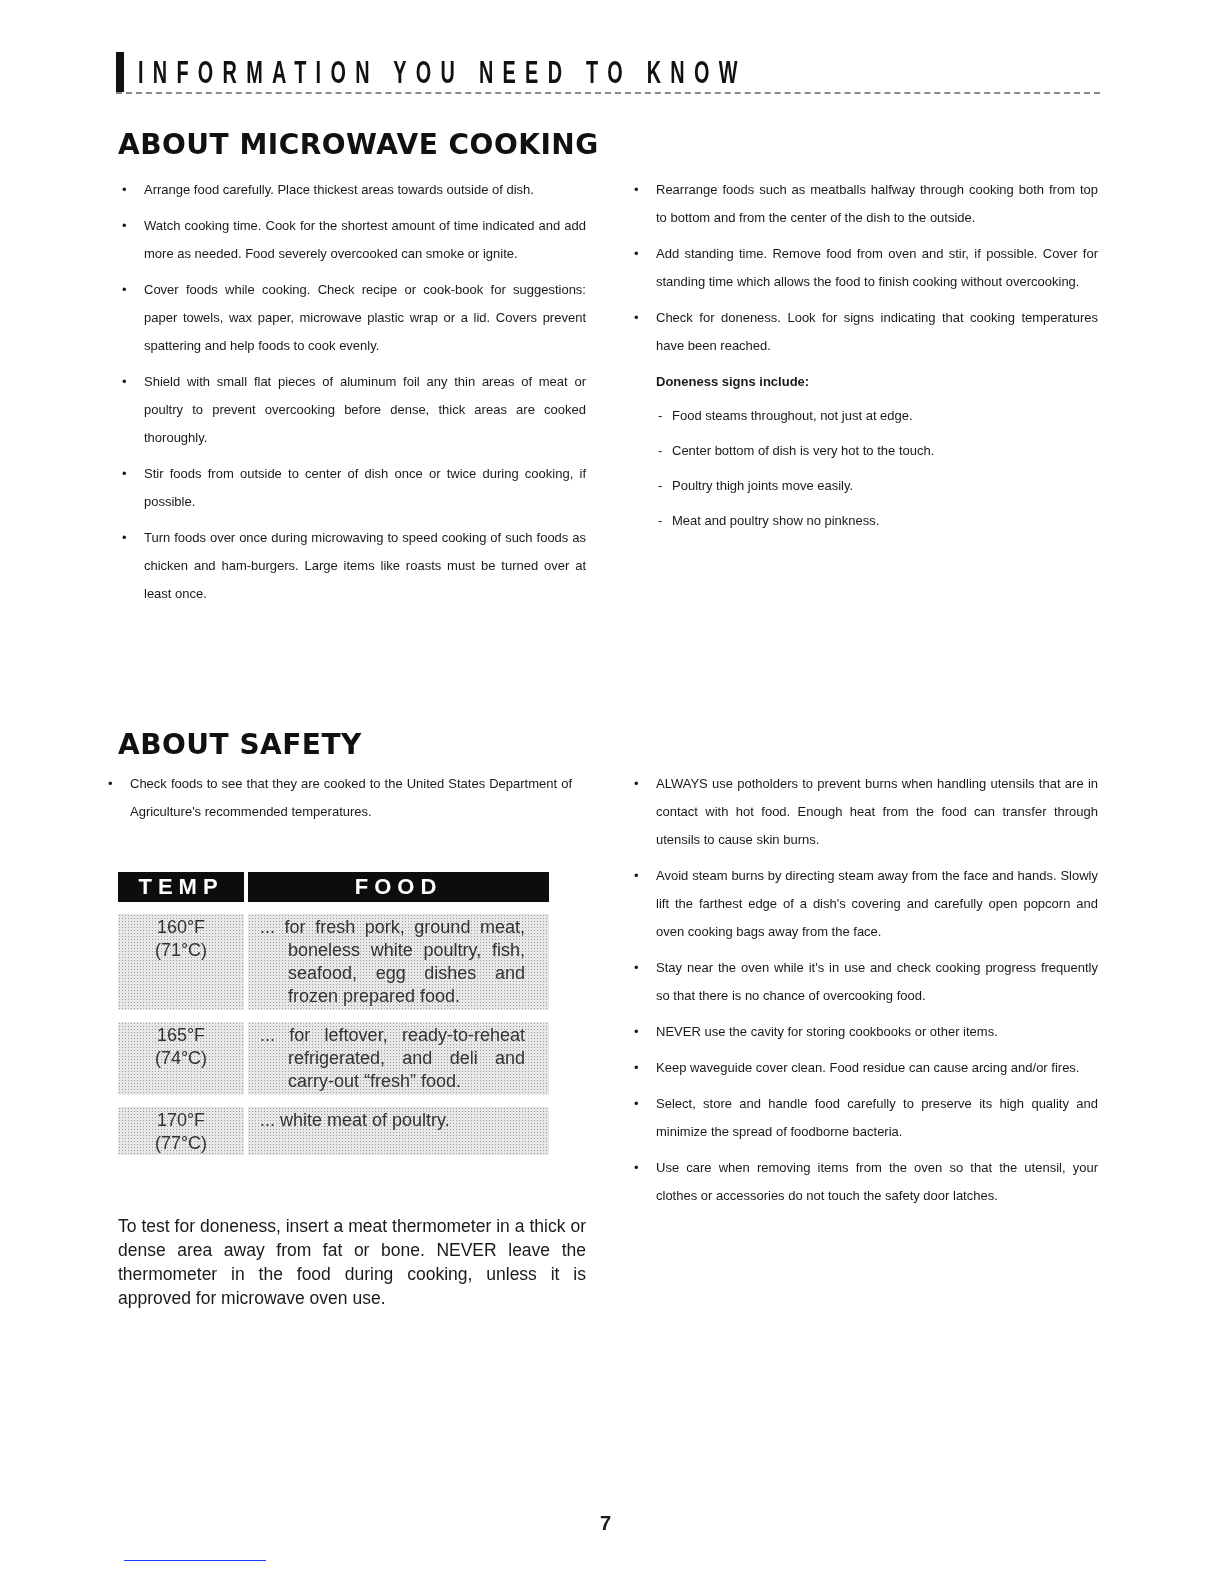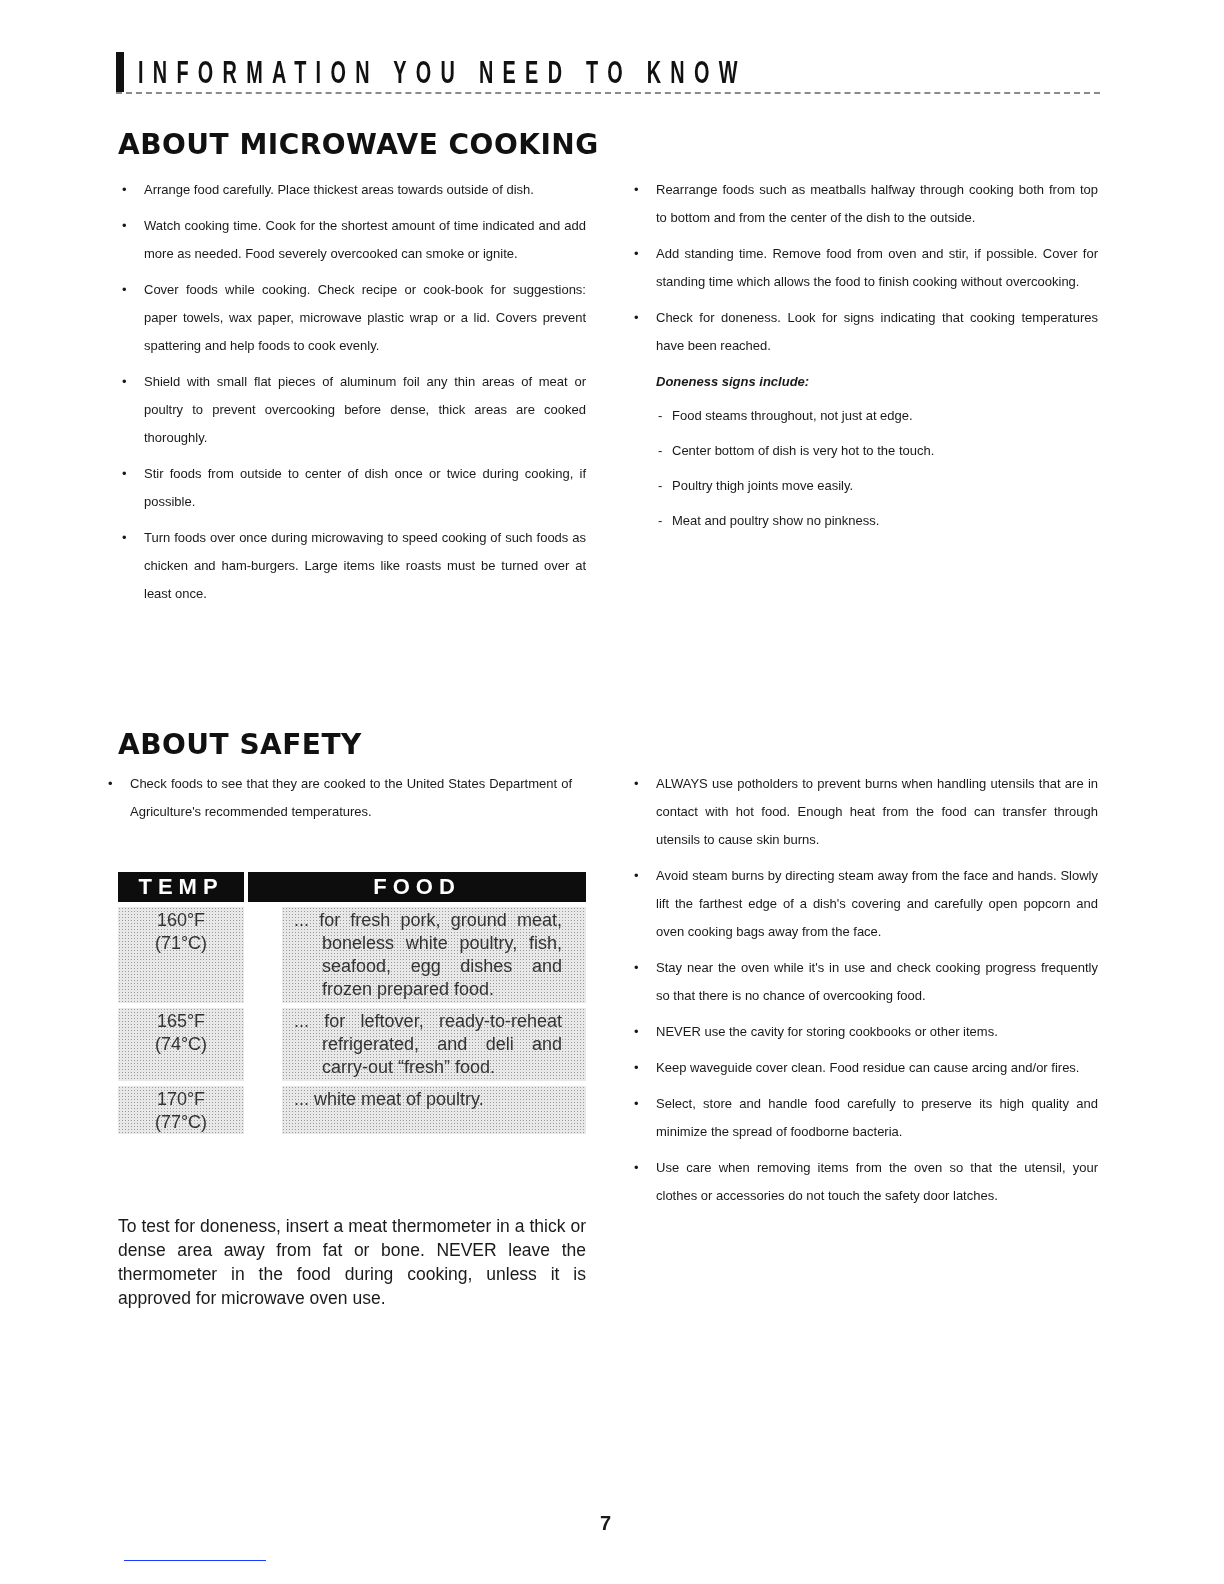--- a/index.html
+++ b/index.html
@@ -5,30 +5,30 @@
   html, body { margin: 0; padding: 0; background: #ffffff; }
   body { width: 1224px; height: 1584px; position: relative; overflow: hidden; font-family: "Liberation Sans", sans-serif; color: #1a1a1a; }
   .header { position: absolute; left: 116px; top: 52px; width: 984px; height: 40px; border-bottom: 2px dashed #8a8a8a; }
   .header .bar { position: absolute; left: 0; top: 0; width: 8px; height: 40px; background: #111; }
   .header .title { position: absolute; left: 22px; top: 2px; font-family: "Liberation Sans Narrow", "Liberation Sans", sans-serif; font-size: 32px; letter-spacing: 15px; transform: scaleX(0.62); transform-origin: left top; white-space: nowrap; color: #111; font-weight: bold; }
   .h2 { position: absolute; font-family: "DejaVu Sans", sans-serif; font-weight: bold; font-size: 28px; letter-spacing: 0.5px; color: #111; }
   .col { position: absolute; font-size: 13px; line-height: 28px; }
   ul.bullets { list-style: none; margin: 0; padding: 0; }
   ul.bullets li { position: relative; padding-left: 26px; margin-bottom: 8px; text-align: justify; }
   ul.bullets li::before { content: "•"; position: absolute; left: 4px; top: 0; }
-  .done-title { font-weight: bold; margin: 6px 0 6px 26px; font-style: italic; }
+  .done-title { font-weight: bold; margin: 6px 0 6px 26px; }
   ul.dash { list-style: none; margin: 0 0 0 26px; padding: 0; }
   ul.dash li { position: relative; padding-left: 16px; margin-bottom: 7px; }
   ul.dash li::before { content: "-"; position: absolute; left: 2px; }
-  .table { position: absolute; left: 118px; top: 872px; width: 468px; }
+  .table { position: absolute; left: 118px; top: 872px; width: 431px; }
   .thead { display: flex; height: 30px; }
   .thead div { background: #0d0d0d; color: #fff; font-weight: bold; font-size: 22px; text-align: center; line-height: 30px; letter-spacing: 6px; font-family: "Liberation Sans", sans-serif; }
   .th-temp { width: 126px; margin-right: 4px; }
   .th-food { flex: 1; }
-  .trow { display: flex; margin-top: 5px; gap: 34px; }
+  .trow { display: flex; margin-top: 12px; }
   .cell { background-color: #e8e8e8; background-image: radial-gradient(#9a9a9a 0.7px, transparent 0.8px); background-size: 3px 3px; font-size: 18px; line-height: 23px; color: #333; }
   .cell-temp { width: 126px; margin-right: 4px; text-align: center; padding-top: 2px; }
   .cell-food { flex: 1; padding: 2px 24px 2px 12px; }
   .cell-food .txt { display: block; padding-left: 28px; text-indent: -28px; text-align: justify; }
   .note { position: absolute; left: 118px; top: 1214px; width: 468px; font-size: 17.5px; line-height: 24px; text-align: justify; }
   .pagenum { position: absolute; left: 600px; top: 1512px; font-weight: bold; font-size: 20px; }
   .blue-line { position: absolute; left: 124px; top: 1560px; width: 142px; height: 1px; background: #1a3cff; }
 </style>
 </head>
 <body>

